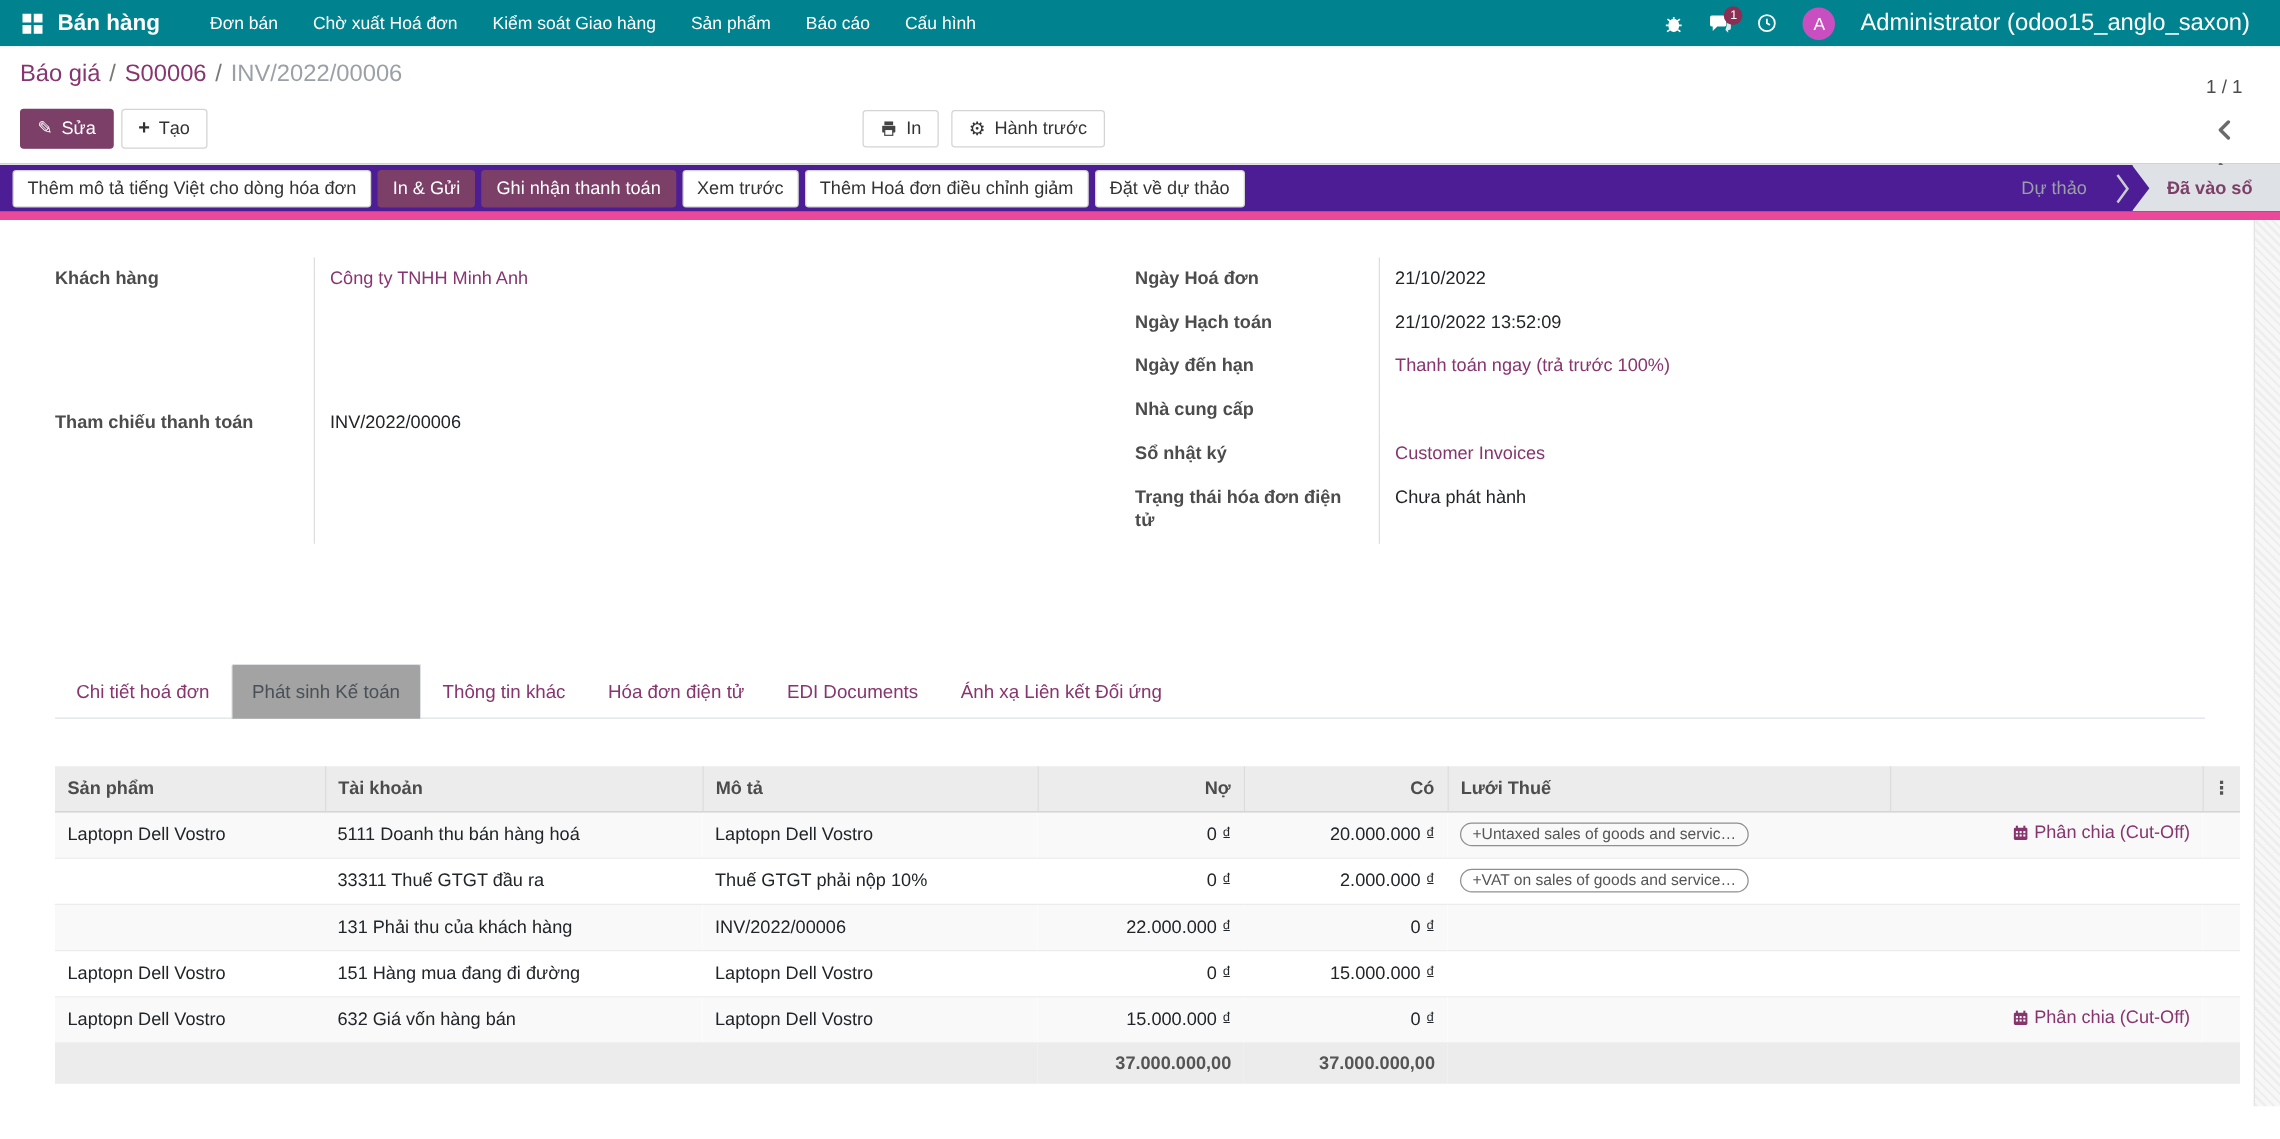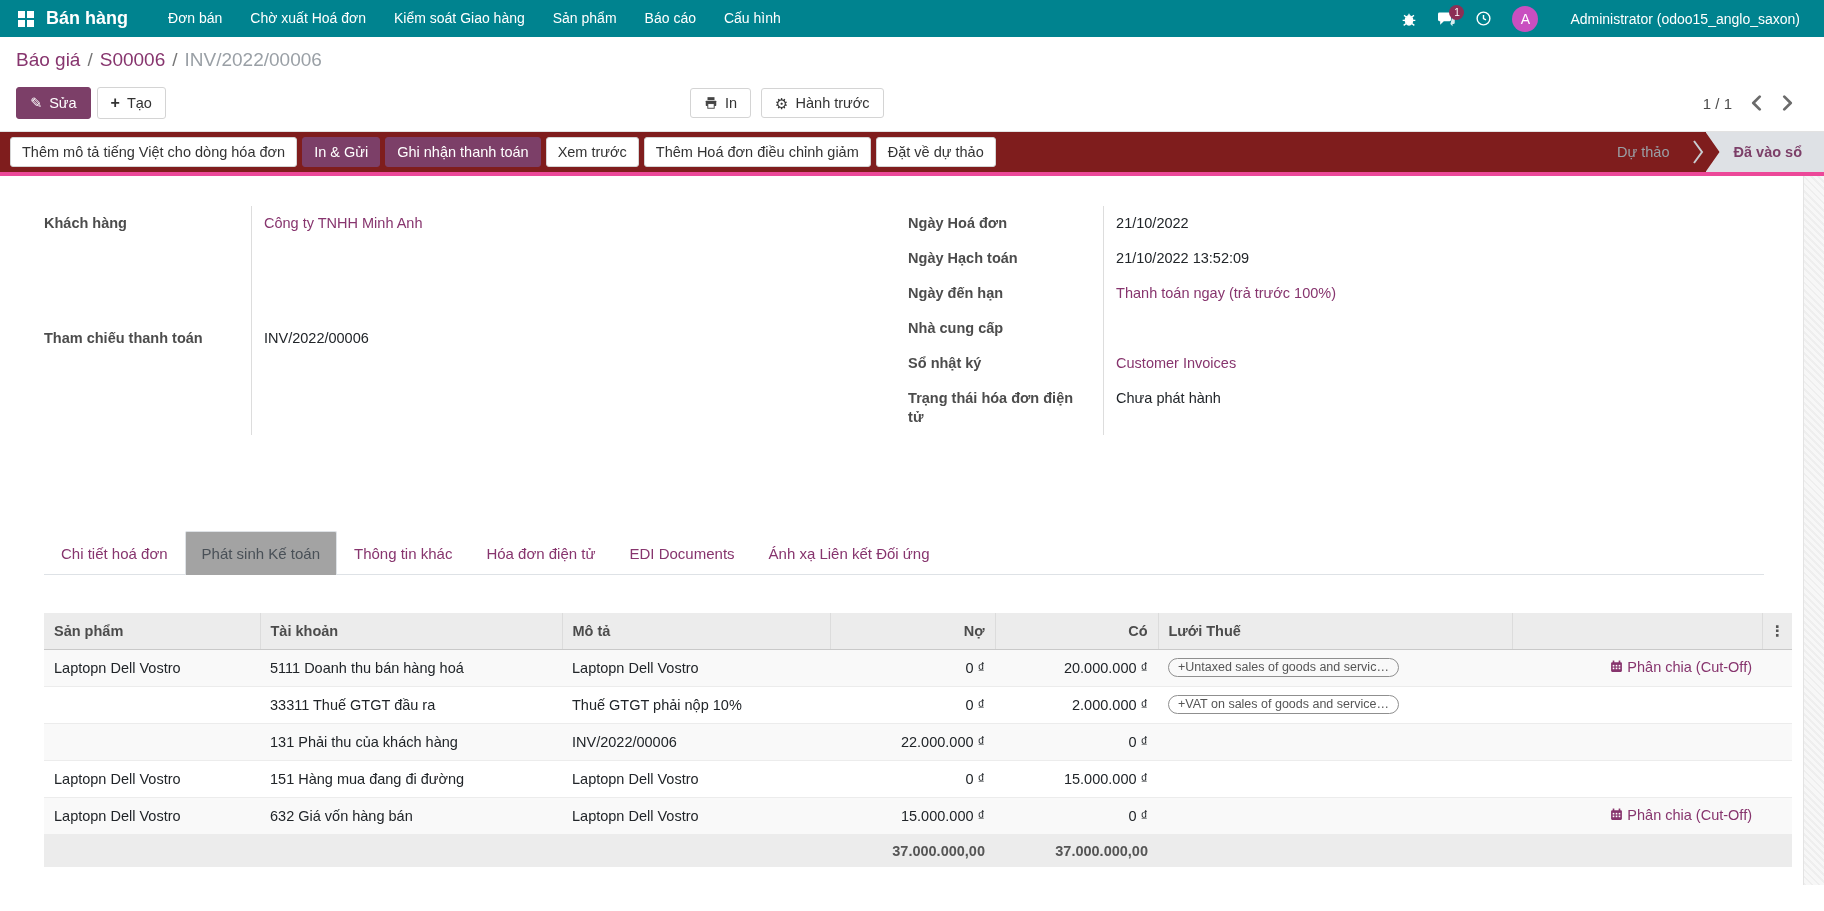--- a/index.html
+++ b/index.html
@@ -23,44 +23,44 @@
   .nav-right { margin-left: auto; display: flex; align-items: center; gap: 20px; padding-right: 14px; }
   .nav-ico { position: relative; display: flex; align-items: center; cursor: pointer; }
   .badge {
     position: absolute; top: -6px; right: -9px; min-width: 15px; height: 15px; border-radius: 8px;
     background: var(--badge); color: #fff; font-size: 10px; line-height: 15px; text-align: center; padding: 0 3px;
   }
   .avatar {
     width: 26px; height: 26px; border-radius: 50%; background: var(--avatar);
     color: #fff; font-size: 14px; display: flex; align-items: center; justify-content: center;
   }
-  .user-name { font-size: 14px; white-space: nowrap; margin-left: 12px; }
+  .user-name { font-size: 19px; white-space: nowrap; }
 
   
   .control-panel { padding: 12px 16px 10px 16px; background: #fff; }
   .breadcrumb { font-size: 19px; margin-bottom: 14px; }
   .breadcrumb a { color: var(--link); }
   .breadcrumb .sep { color: #777; padding: 0 7px; }
   .breadcrumb .current { color: #9aa0a6; }
   .cp-row { position: relative; display: flex; align-items: center; height: 36px; }
   .btn {
     display: inline-flex; align-items: center; gap: 7px; font-size: 14.5px; padding: 6px 13px;
     border: 1px solid #d4d4d4; background: #fff; color: #333; border-radius: 3px; cursor: pointer;
     font-family: inherit; white-space: nowrap;
   }
   .btn.primary { background: var(--accent); border-color: var(--accent); color: #fff; }
   .left-btns { display: flex; gap: 6px; }
   .center-btns { position: absolute; left: 674px; display: flex; gap: 10px; }
-  .pager { margin-left: auto; display: flex; align-items: center; gap: 18px; color: #4c4c4c; font-size: 15px; padding-right: 14px; }
+  .pager { margin-left: auto; display: flex; align-items: center; gap: 18px; color: #4c4c4c; font-size: 15px; padding-right: 14px; flex-direction: column; }
   .pager svg { cursor: pointer; }
 
   
   .statusbar {
-    border-top: 1px solid #e2e2e2; border-bottom: 4px solid #ec4899;
-    display: flex; align-items: stretch; height: 45px; background: #7f1d1d;
+    border-top: 1px solid #e2e2e2; border-bottom: 7px solid #ec4899;
+    display: flex; align-items: stretch; height: 45px; background: #4c1d95;
   }
   .sb-buttons { display: flex; align-items: center; gap: 5px; padding-left: 10px; }
   .sb-btn {
     font-size: 14.5px; padding: 6px 11px; border: 1px solid #d4d4d4; background: #fff; color: #333;
     border-radius: 3px; cursor: pointer; font-family: inherit; white-space: nowrap;
   }
   .sb-btn.primary { background: var(--accent); border-color: var(--accent); color: #fff; }
   .sb-status { margin-left: auto; display: flex; align-items: stretch; }
   .step { display: flex; align-items: center; font-size: 14.5px; color: #9aa0a6; padding: 0 16px; }
   .step-arrow { align-self: center; margin: 0 2px 0 6px; }

